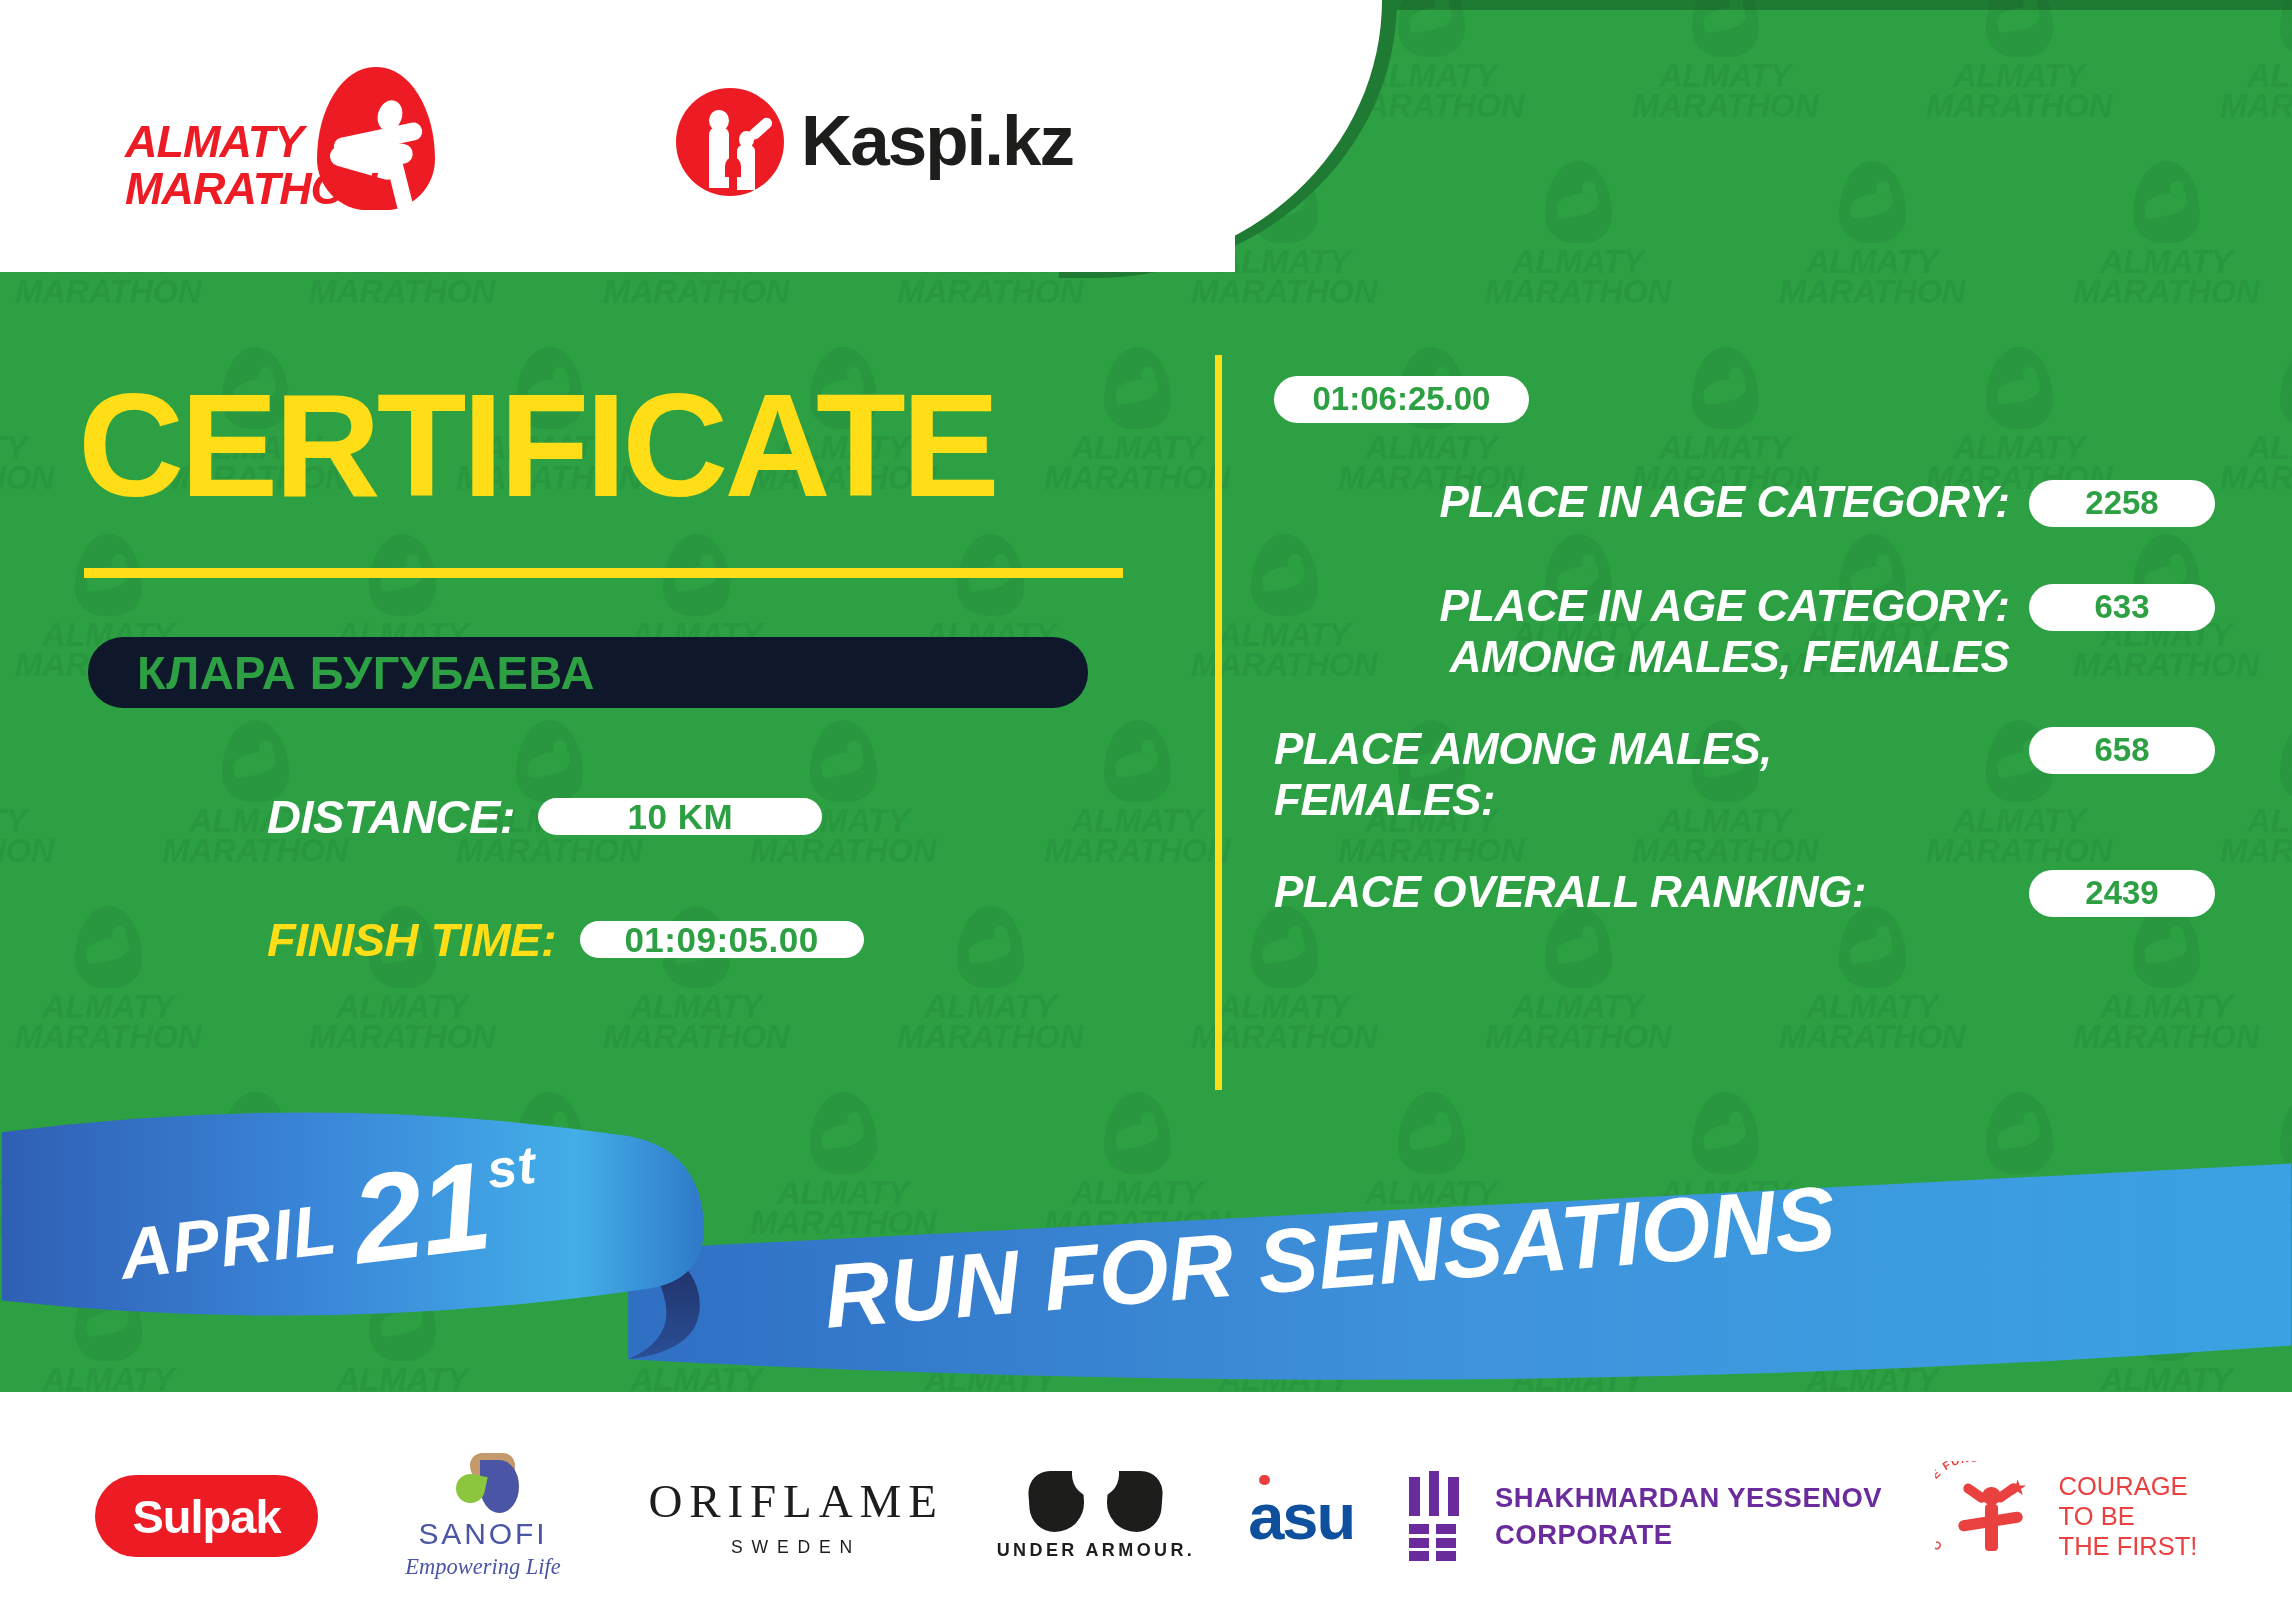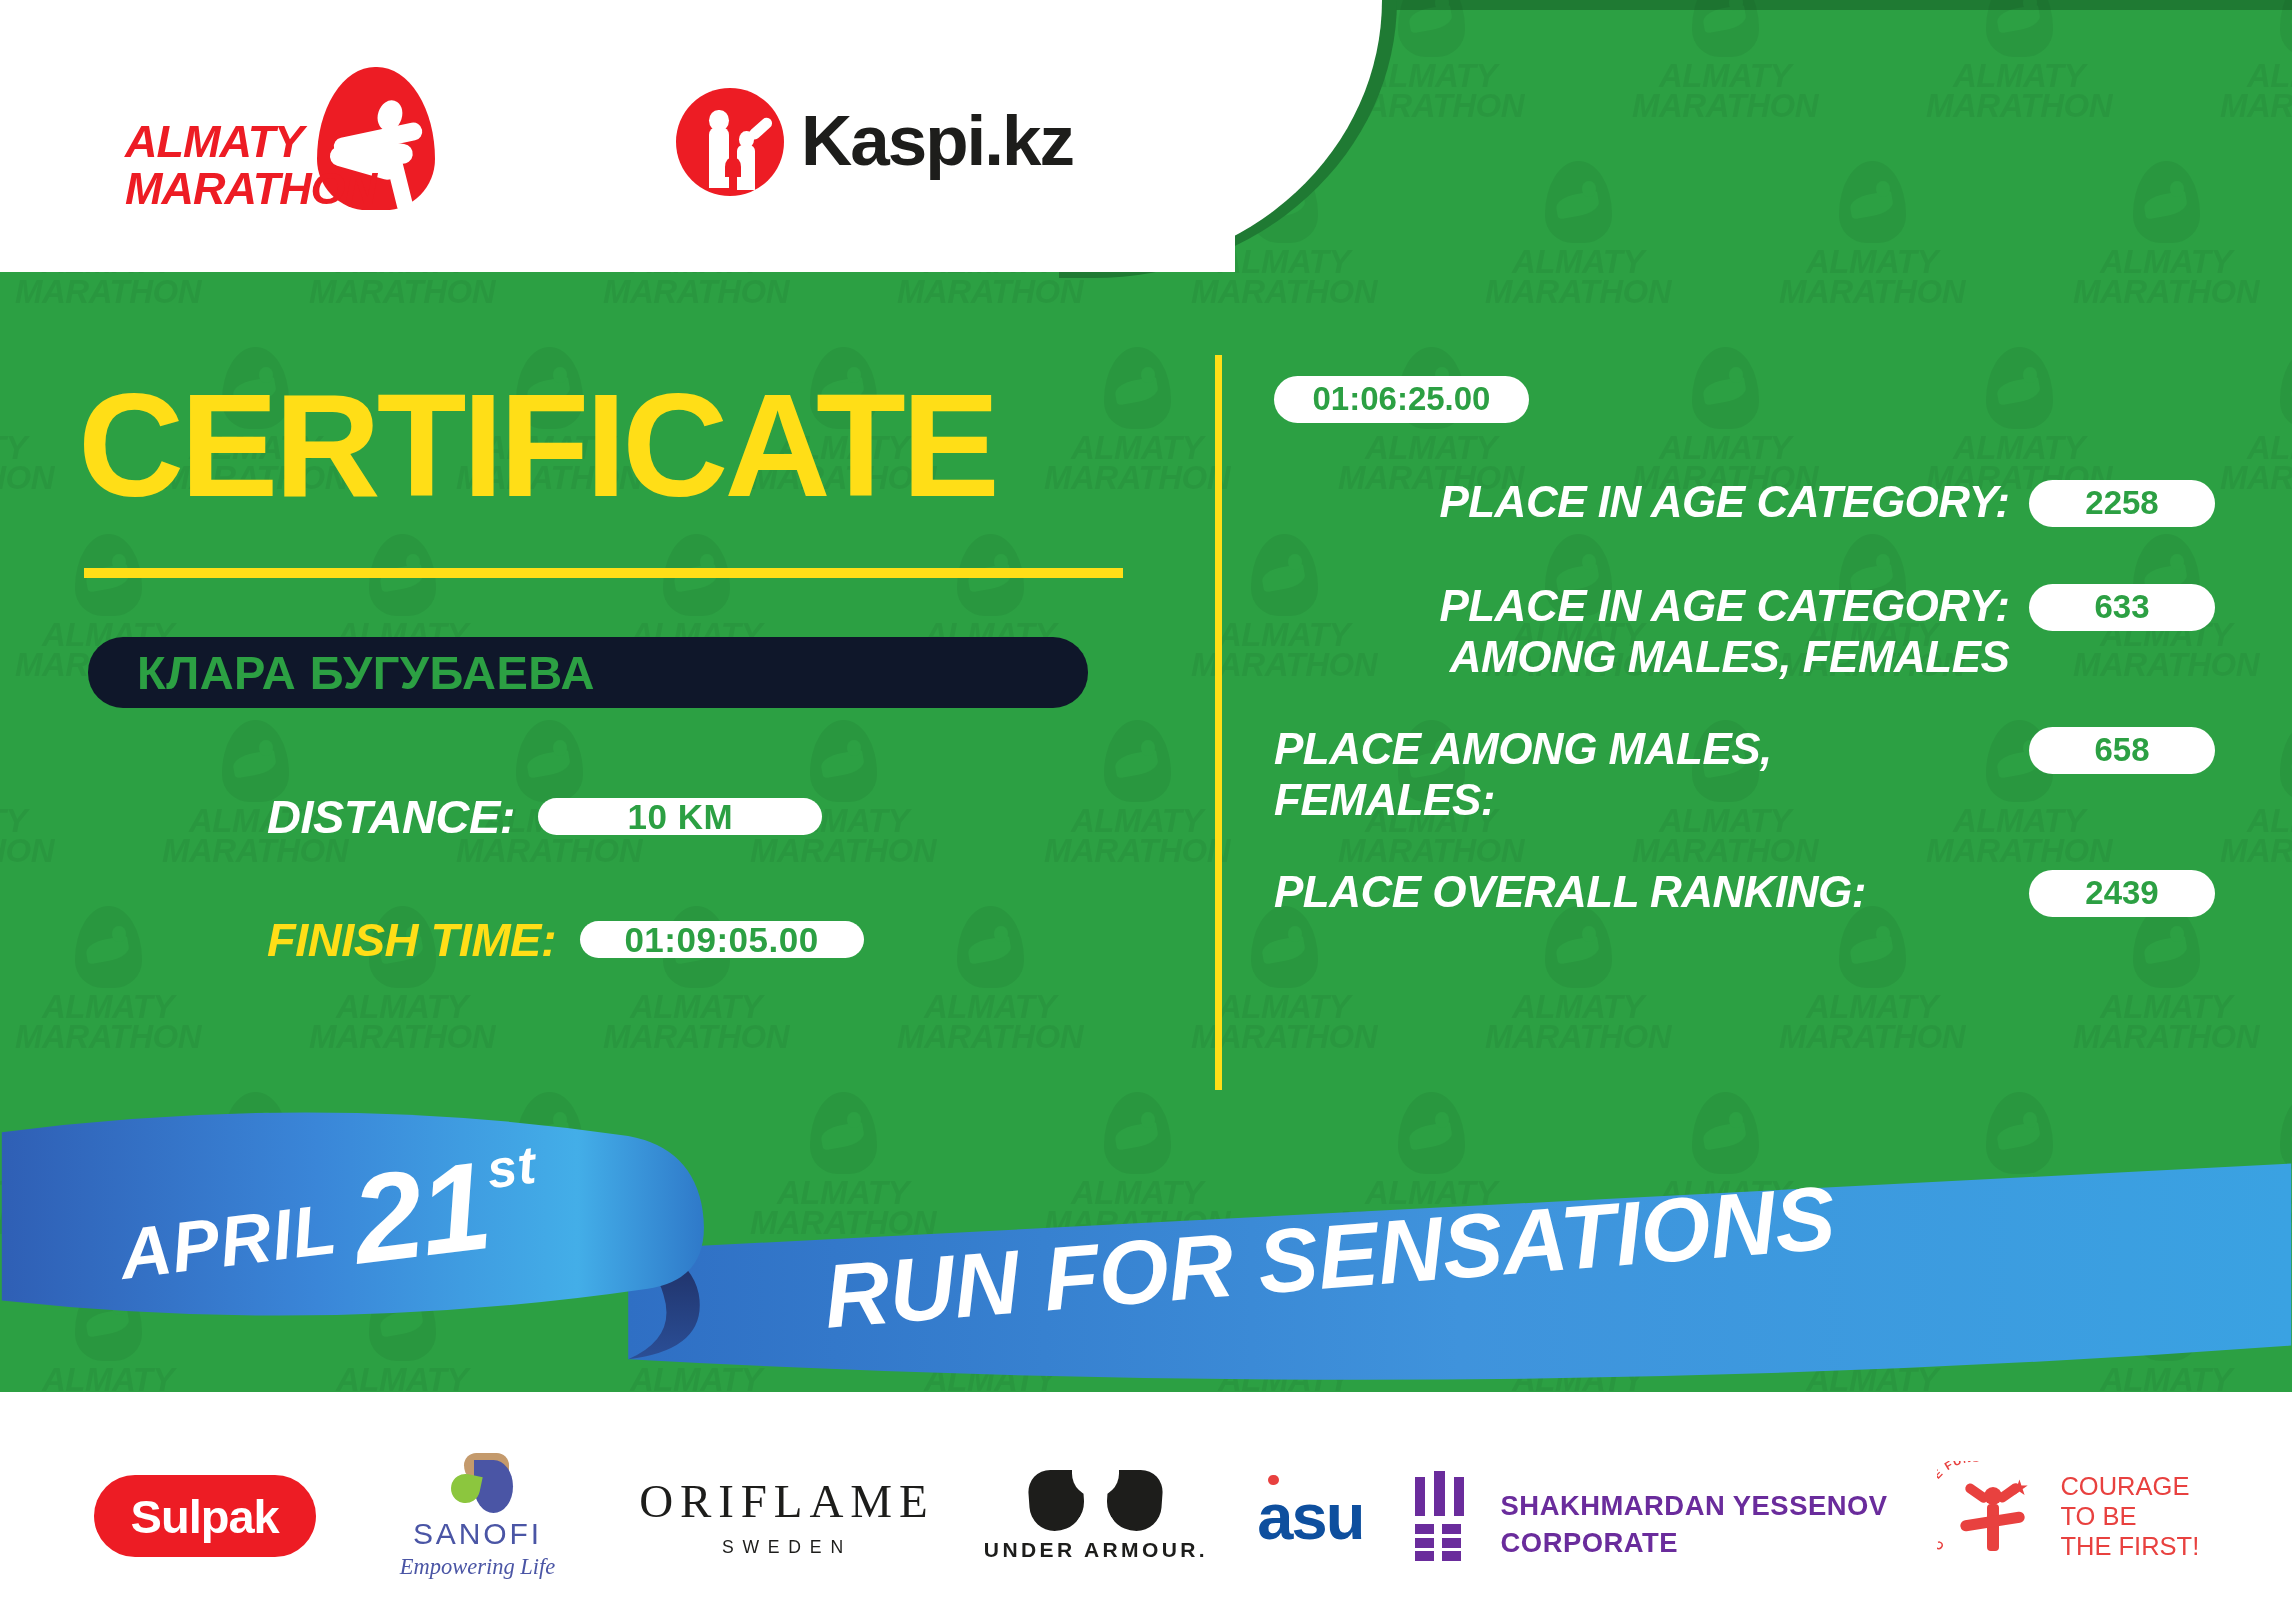--- a/index.html
+++ b/index.html
@@ -296,31 +296,31 @@
   .ua-left  { left:0;  border-radius:29px 3.9px 39px 29px; transform:skewX(4deg); }
   .ua-right { left:78px; border-radius:3.9px 29px 29px 39px; transform:skewX(-4deg); }
   .ua-notch {
     position:absolute; left:43px; top:-5.9px; width:47px; height:33px;
     background:#ffffff; border-radius:0 0 25.5px 25.5px;
   }
   .ua-bottomnotch {
     position:absolute; left:47px; top:39px; width:39px; height:29px;
     background:#ffffff; border-radius:21.6px 21.6px 0 0;
   }
-  .ua-text { font-size:21px; letter-spacing:3.4px; color:#1d1d1b; font-weight:bold; }
+  .ua-text { font-size:18px; letter-spacing:3.4px; color:#1d1d1b; font-weight:bold; }
 
   
   .sp-asu { color:#0e4f9e; font-size:65px; font-weight:bold; letter-spacing:-2px; position:relative; }
   .sp-asu .asu-dot {
     position:absolute; left:10.8px; top:-3.9px;
     width:10.8px; height:10.8px; background:#e8413f; border-radius:50%;
   }
 
   
-  .sp-yess { display:flex; align-items:flex-end; gap:27px; }
+  .sp-yess { display:flex; align-items:center; gap:27px; }
   .yess-mark { position:relative; width:61px; height:90px; }
   .yess-bar { position:absolute; background:#6a2c9c; }
   .yb1 { left:2px;  top:5.9px;  width:10.8px; height:39px; }
   .yb2 { left:21.6px; top:0px;  width:10.8px; height:45px; }
   .yb3 { left:41px; top:5.9px;  width:10.8px; height:39px; }
   .yb4 { left:2px;  top:53px; width:19.6px; height:9.8px; }
   .yb5 { left:29px; top:53px; width:19.6px; height:9.8px; }
   .yb6 { left:2px;  top:67px; width:19.6px; height:9.8px; }
   .yb7 { left:29px; top:67px; width:19.6px; height:9.8px; }
   .yb8 { left:2px;  top:80px; width:19.6px; height:9.8px; }

